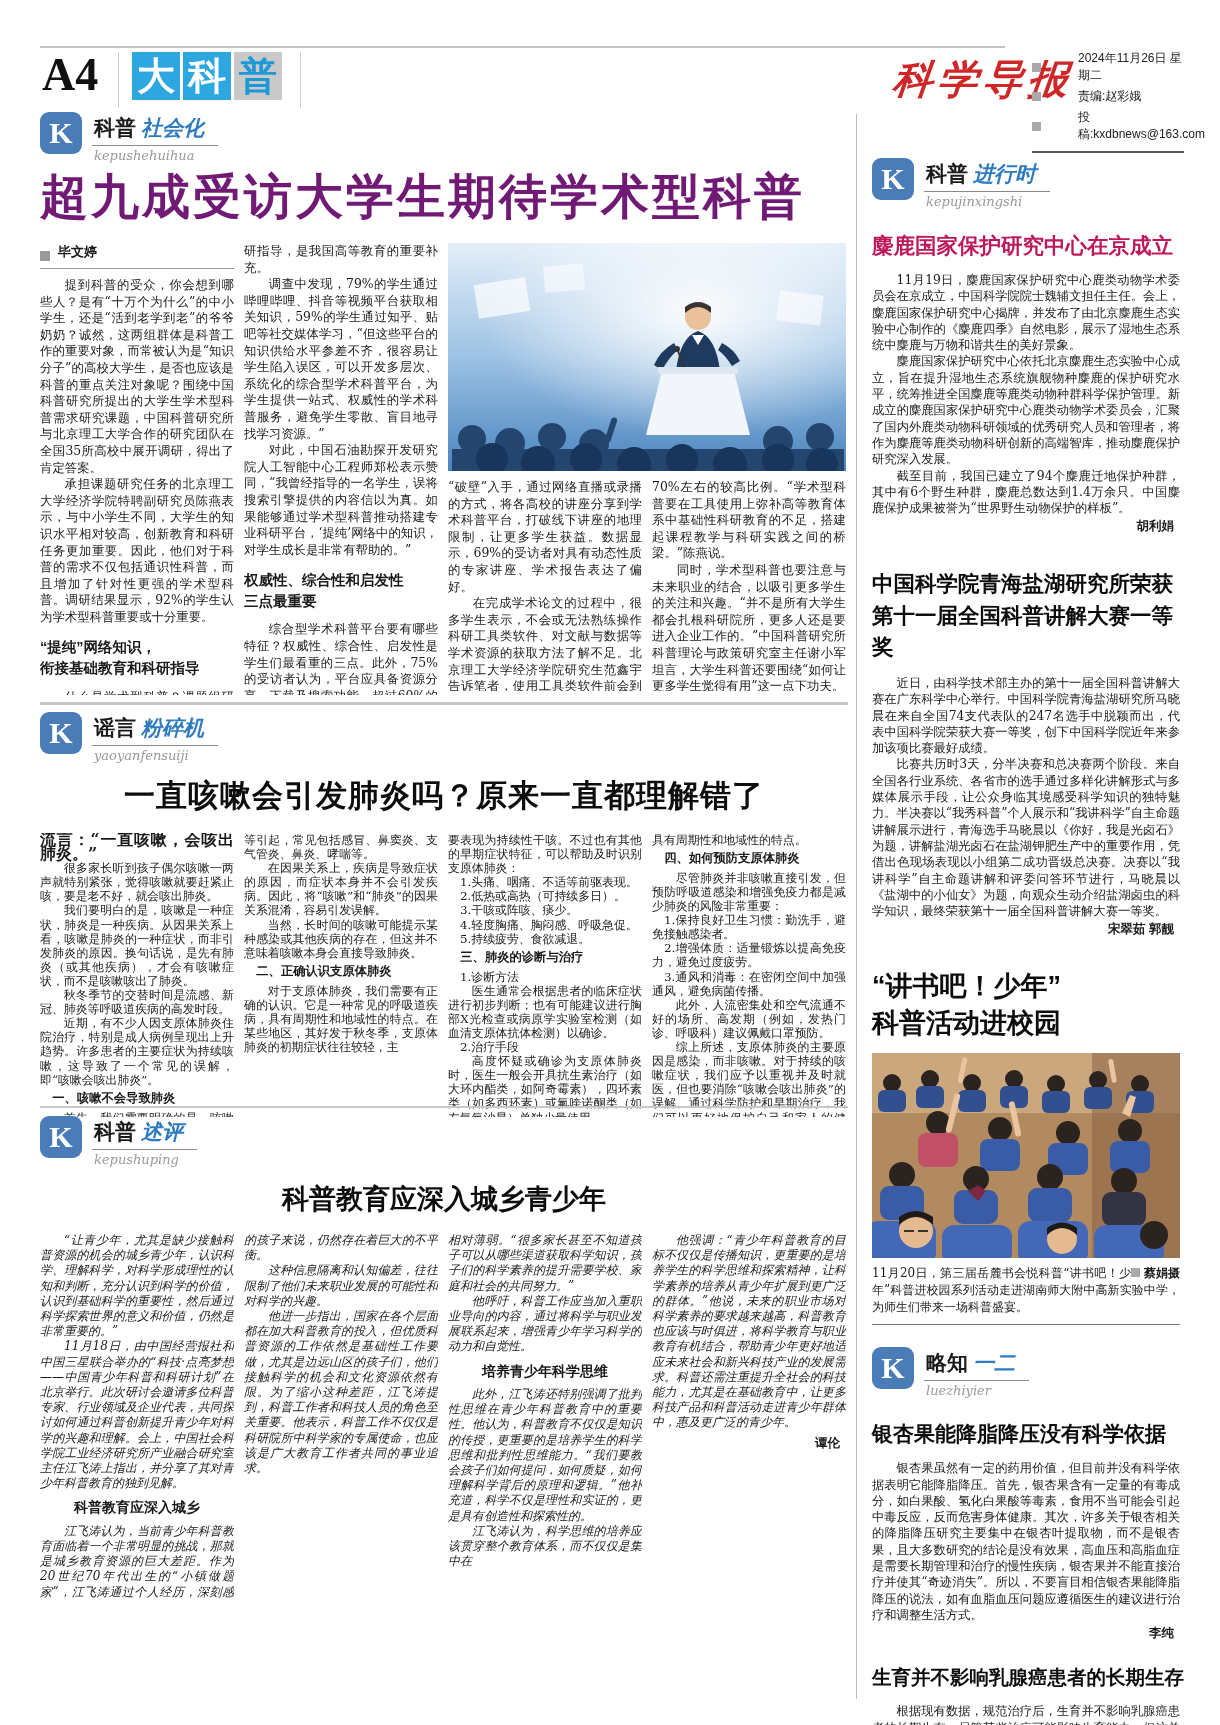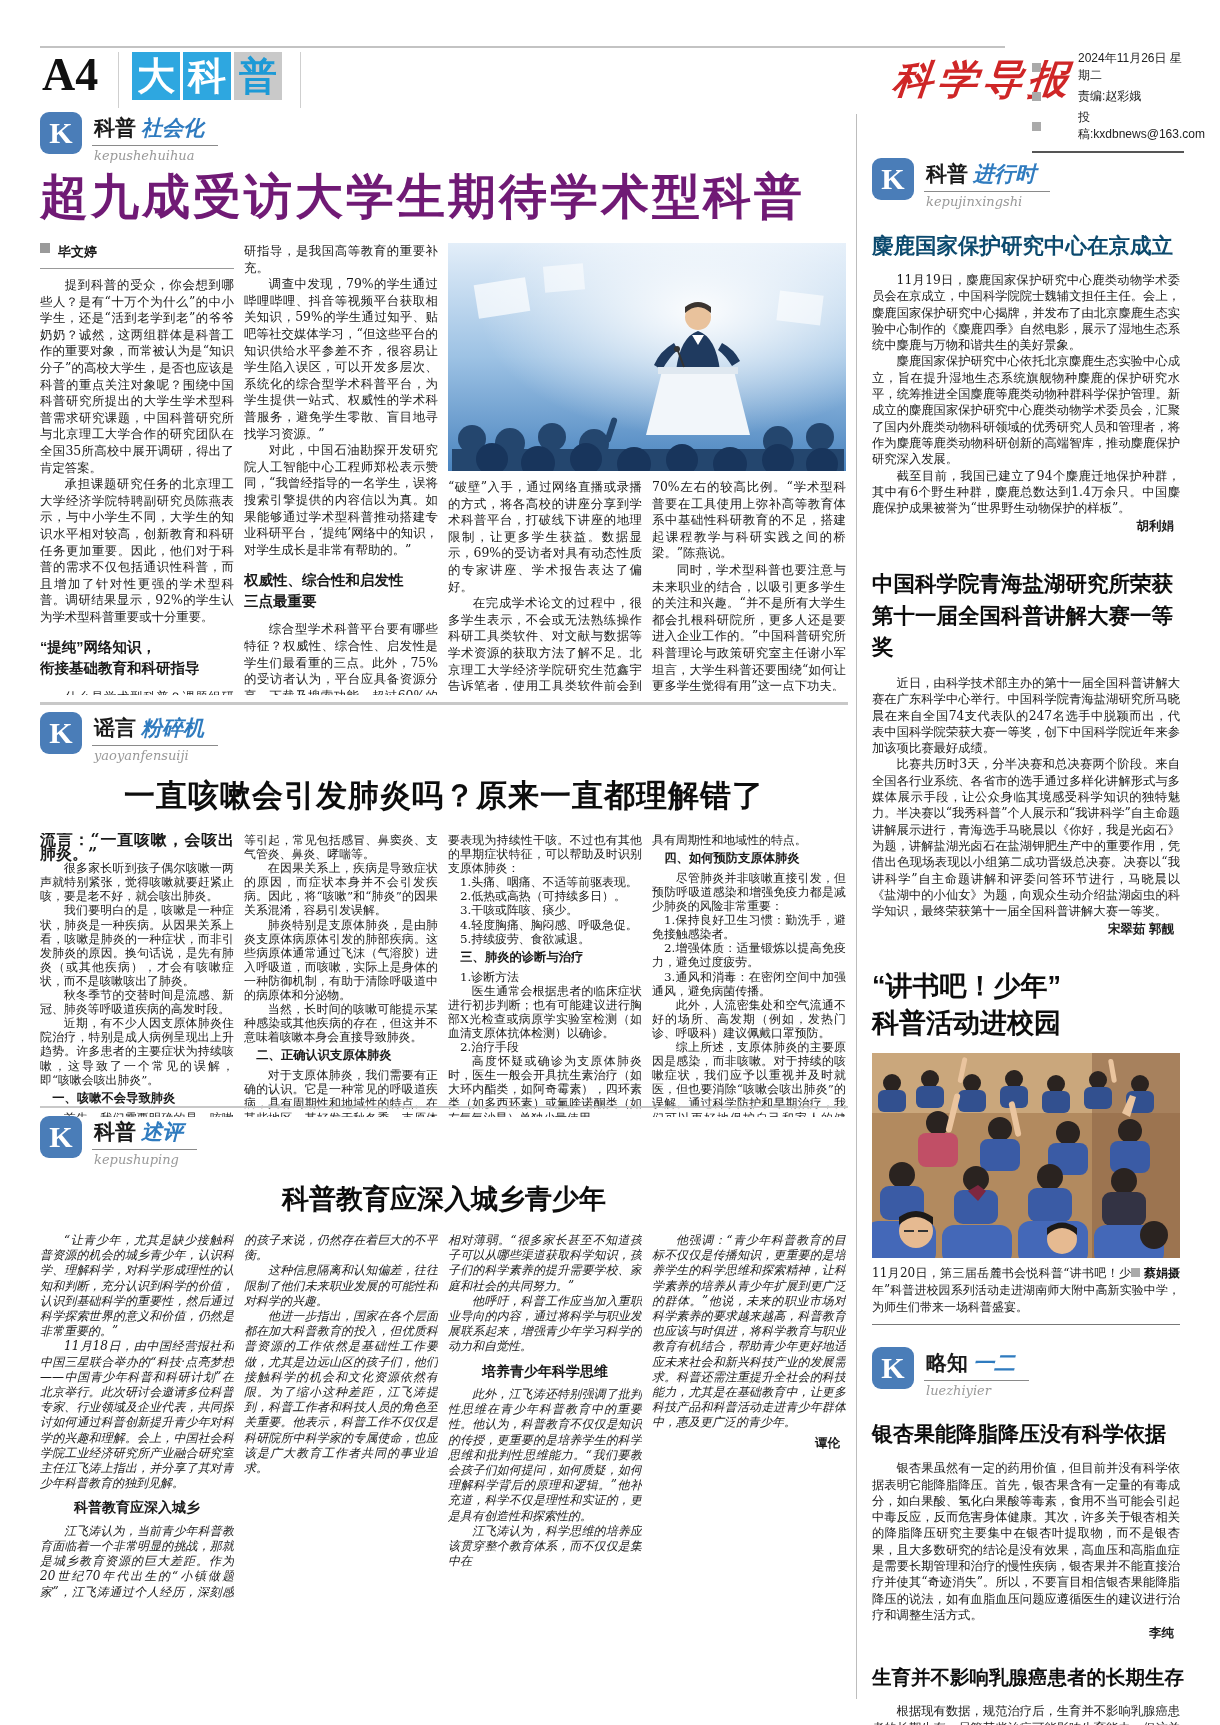--- a/index.html
+++ b/index.html
@@ -34,21 +34,21 @@
   .badge-title{border-bottom:1px solid #8a8a8a;padding:2px 14px 3px 2px;
                font:bold 21px "DejaVu Serif","Liberation Serif",serif;white-space:nowrap;}
   .bt-blue{color:#2f7bbf;font-style:italic;margin-left:5px;}
   .badge-pinyin{font:italic 13px "DejaVu Serif",serif;color:#999;margin-top:2px;padding-left:2px;}
   
   .a1{position:absolute;left:0;top:112px;width:808px;}
   .a1-headline{margin-top:2px;font:900 48px "Liberation Sans","DejaVu Sans",sans-serif;
                letter-spacing:3px;color:#701a75;white-space:nowrap;}
   .a1-body{display:flex;gap:10px;margin-top:14px;height:452px;overflow:hidden;}
   .col{width:194px;flex:none;overflow:hidden;}
-  .byline{display:flex;align-items:flex-start;font:bold 13px "Liberation Sans",sans-serif;
+  .byline{display:flex;align-items:flex-end;font:bold 13px "Liberation Sans",sans-serif;
           border-bottom:1px solid #999;padding-bottom:7px;margin-bottom:8px;}
   .byline .sq{width:10px;height:10px;background:#9a9a9a;margin-right:8px;}
   .para,.cont,.li{margin:0;font-size:12.4px;line-height:16.6px;text-align:justify;}
   .para{text-indent:2em;} .cont{text-indent:0;} .li{text-indent:1em;}
   .sub{font:bold 14.5px "Liberation Sans","DejaVu Sans",sans-serif;margin:12px 0 9px;
        white-space:pre-line;line-height:1.45;}
   .auth{margin:4px 6px 0 0;text-align:right;font:bold 12.5px "Liberation Sans",sans-serif;}
   .dblcol{width:398px;flex:none;}
   .illus{width:398px;height:228px;overflow:hidden;}
   .dbl-text{display:flex;gap:10px;margin-top:8px;height:212px;overflow:hidden;}
@@ -63,21 +63,21 @@
   
   .shuping{position:absolute;left:0;top:1116px;width:808px;}
   .shu-headline{text-align:center;font:bold 27px "DejaVu Serif","Liberation Serif",serif;margin-top:14px;color:#0d0d0d;}
   .shu-body{display:flex;gap:10px;margin-top:16px;height:366px;overflow:hidden;}
   .shu-body .para,.shu-body .cont{font-size:12px;line-height:15.2px;font-style:italic;}
   .shu-body .sub{text-align:center;font-size:14px;margin:6px 0;font-style:normal;}
   .shu-body .auth{font-style:normal;}
   
   .right{position:absolute;left:872px;top:112px;width:308px;}
   .right .badge{margin-top:46px;}
-  .rh1{font:900 21.5px "Liberation Sans","DejaVu Sans",sans-serif;margin:22px 0 0;color:#0c4a6e;}
+  .rh1{font:900 21.5px "Liberation Sans","DejaVu Sans",sans-serif;margin:22px 0 0;color:#be185d;}
   .rh2{font:900 21.5px "Liberation Sans","DejaVu Sans",sans-serif;margin:34px 0 0;line-height:1.45;color:#0d0d0d;}
   .rh3{font:900 27px "Liberation Sans","DejaVu Sans",sans-serif;margin:30px 0 0;line-height:1.35;color:#0d0d0d;}
   .rh4{font:900 21px "Liberation Sans","DejaVu Sans",sans-serif;margin:22px 0 0;color:#0d0d0d;white-space:nowrap;}
   .rbody{margin-top:12px;}
   .rbody .para,.rbody .cont{font-size:12.3px;line-height:16.3px;}
   .rbody .auth{margin-top:2px;}
   .photo{width:308px;height:205px;margin-top:12px;overflow:hidden;}
   .caption{margin-top:7px;font-size:12px;line-height:17px;text-align:justify;
            border-bottom:1px solid #777;padding-bottom:8px;}
   .credit{float:right;font:bold 12px "Liberation Sans",sans-serif;white-space:nowrap;}
@@ -245,21 +245,20 @@
               <p class="para">秋冬季节的交替时间是流感、新冠、肺炎等呼吸道疾病的高发时段。</p>
               <p class="para">近期，有不少人因支原体肺炎住院治疗，特别是成人病例呈现出上升趋势。许多患者的主要症状为持续咳嗽，这导致了一个常见的误解，即“咳嗽会咳出肺炎”。</p>
               <h4 class="sub">一、咳嗽不会导致肺炎</h4>
               <p class="para">首先，我们需要明确的是，咳嗽不会导致肺炎。咳嗽只是一种症状，而非疾病本身。它通常是由呼吸道感染和过敏反应</p>
             </div>
           </div>
         <div class="col">
             <div>
               <p class="cont">等引起，常见包括感冒、鼻窦炎、支气管炎、鼻炎、哮喘等。</p>
               <p class="para">在因果关系上，疾病是导致症状的原因，而症状本身并不会引发疾病。因此，将“咳嗽”和“肺炎”的因果关系混淆，容易引发误解。</p>
-              <p class="para">肺炎特别是支原体肺炎，是由肺炎支原体病原体引发的肺部疾病。这些病原体通常通过飞沫（气溶胶）进入呼吸道，而咳嗽，实际上是身体的一种防御机制，有助于清除呼吸道中的病原体和分泌物。</p>
               <p class="para">当然，长时间的咳嗽可能提示某种感染或其他疾病的存在，但这并不意味着咳嗽本身会直接导致肺炎。</p>
               <h4 class="sub">二、正确认识支原体肺炎</h4>
               <p class="para">对于支原体肺炎，我们需要有正确的认识。它是一种常见的呼吸道疾病，具有周期性和地域性的特点。在某些地区，其好发于秋冬季，支原体肺炎的初期症状往往较轻，主</p>
             </div>
           </div>
         <div class="col">
             <div>
               <p class="cont">要表现为持续性干咳。不过也有其他的早期症状特征，可以帮助及时识别支原体肺炎：</p>
               <p class="li">1.头痛、咽痛、不适等前驱表现。</p>
               <p class="li">2.低热或高热（可持续多日）。</p>

